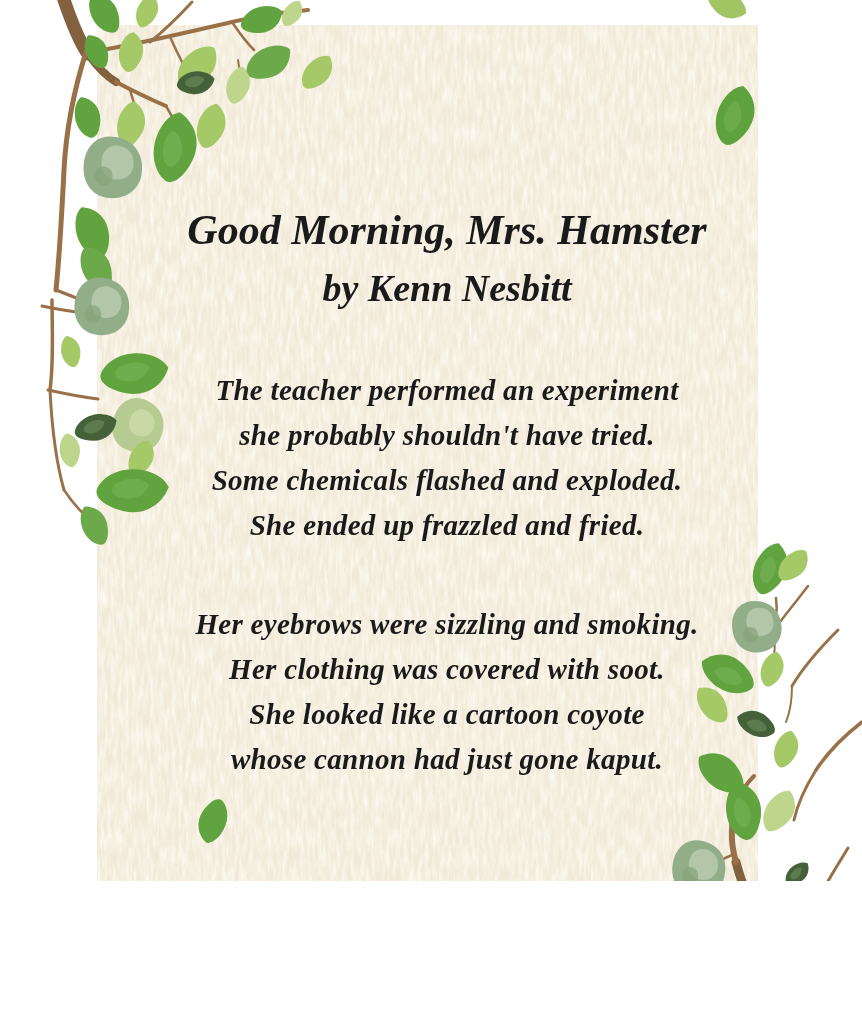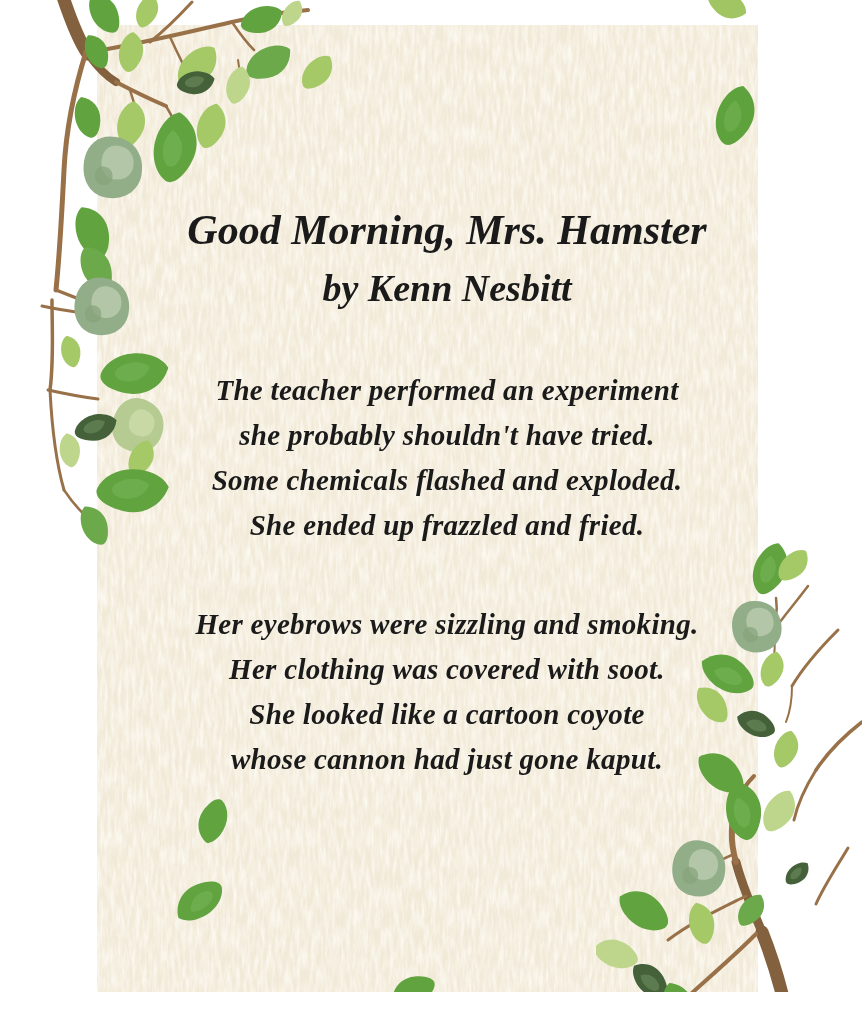--- a/index.html
+++ b/index.html
@@ -1,17 +1,17 @@
 <!DOCTYPE html>
 <html><head>
 <meta charset="utf-8">
 <style>
   html,body{margin:0;padding:0;background:#ffffff;}
   .page{
-    position:relative;width:862px;height:992px;background:#ffffff;
+    position:relative;width:862px;height:881px;background:#ffffff;
     overflow:hidden;font-family:"Liberation Serif",serif;
   }
   .paper{
     position:absolute;left:97px;top:25px;width:661px;height:970px;
     background-color:#f2ead8;
   }
   .paper svg.texture{position:absolute;left:0;top:0;}
   .dec{position:absolute;pointer-events:none;}
   .dec.tl{left:0;top:0;}
   .dec.tr{left:655px;top:0;}

